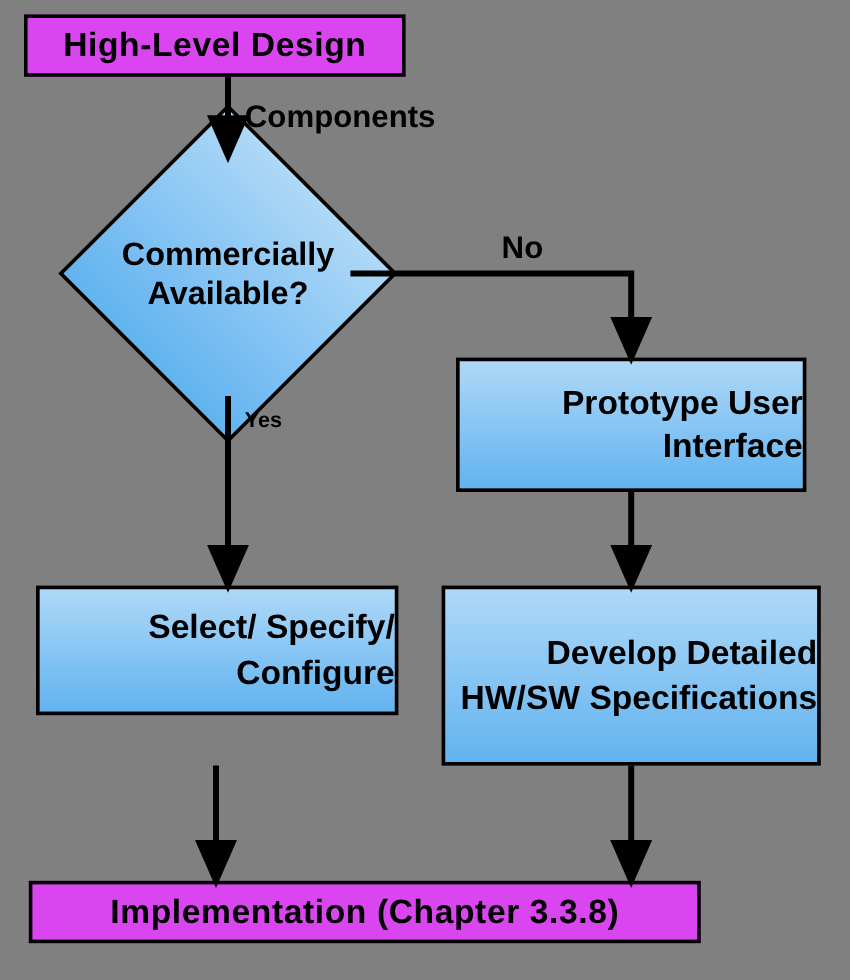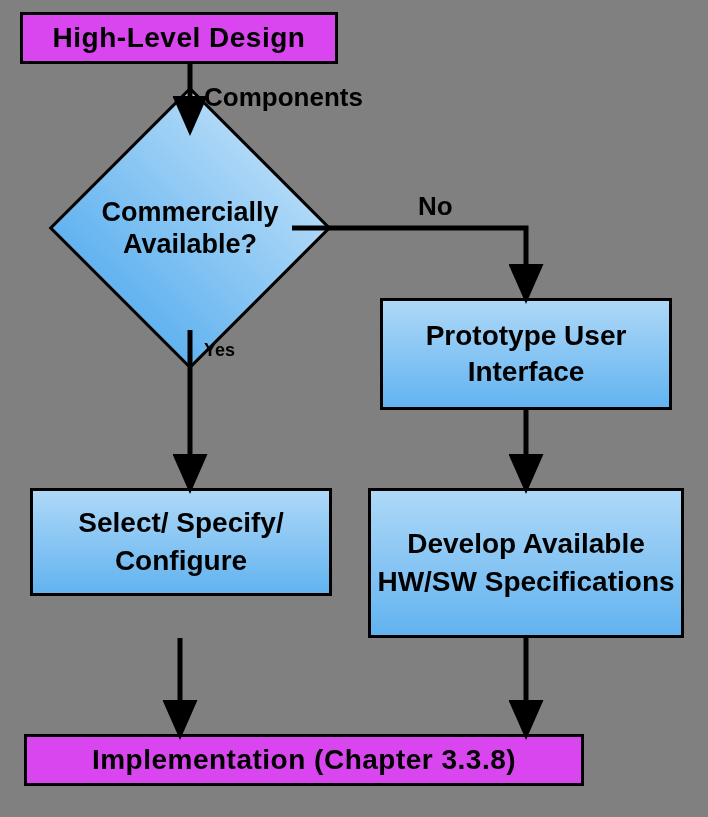--- a/index.html
+++ b/index.html
@@ -18,20 +18,21 @@
       font-weight: bold;
       color: #000;
       display: flex;
       align-items: center;
       justify-content: center;
       text-align: center;
       box-sizing: border-box;
     }
     .proc {
       background: linear-gradient(to bottom, #aed8f7 0%, #62b3f0 100%);
+      text-align: right;
     }
     .diamond-wrap {
       position: absolute;
       text-decoration: underline;
     }
     .diamond {
       width: 100%;
       height: 100%;
       background: linear-gradient(to bottom, #aed8f7 0%, #62b3f0 100%);
       border: 3px solid #000;
@@ -75,21 +76,21 @@
 
 <div class="box proc" style="left:380px; top:298px; width:292px; height:112px; font-size:28px; line-height:1.3;">
   <span>Prototype User Interface</span>
 </div>
 
 <div class="box proc" style="left:30px; top:488px; width:302px; height:108px; font-size:28px; line-height:1.35;">
   <span>Select/ Specify/ Configure</span>
 </div>
 
 <div class="box proc" style="left:368px; top:488px; width:316px; height:150px; font-size:28px; line-height:1.35;">
-  <span>Develop Available HW/SW Specifications</span>
+  <span>Develop Detailed HW/SW Specifications</span>
 </div>
 
 <div class="box" style="left:24px; top:734px; width:560px; height:52px; font-size:28px; letter-spacing:0.5px;">
   <span>Implementation (Chapter 3.3.8)</span>
 </div>
 
 <div class="label" style="left:204px; top:82px; font-size:26px;">Components</div>
 
 <div class="label" style="left:418px; top:172px; font-size:26px;margin-top:19px;">No</div>
 

